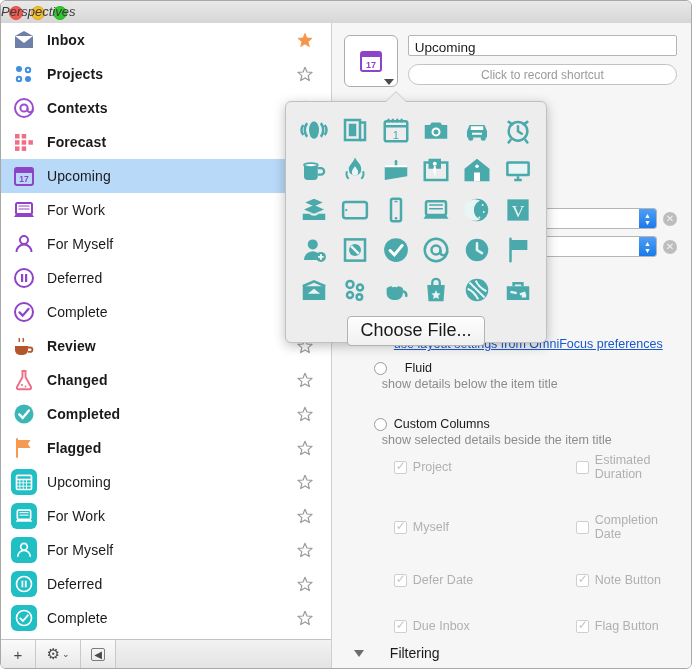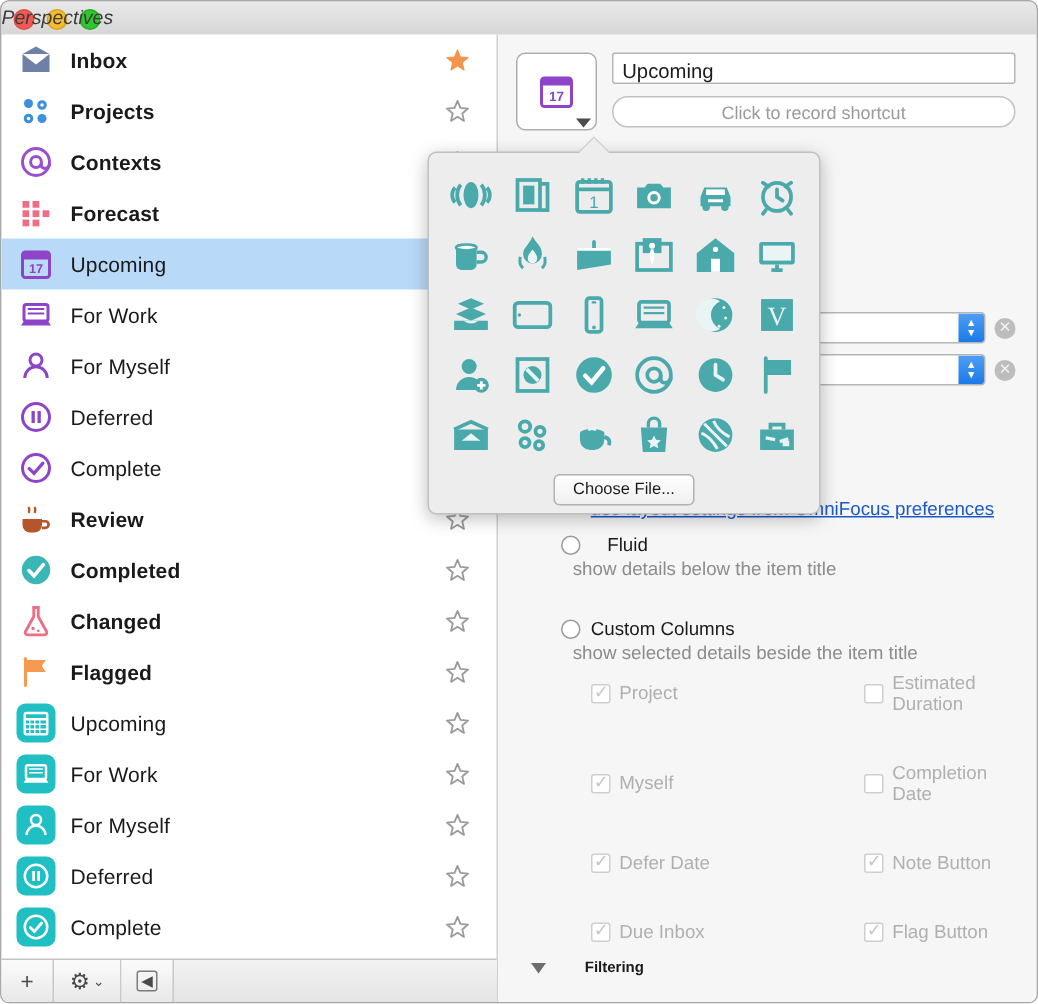--- a/index.html
+++ b/index.html
@@ -159,21 +159,21 @@
   .sect-head {
     display: flex; align-items: center; gap: 6px;
     margin-top: 6px; margin-bottom: 4px;
   }
   .tri {
     width: 0; height: 0;
     border-left: 5px solid transparent;
     border-right: 5px solid transparent;
     border-top: 7px solid #6d6d6d;
   }
-  .sect-title { font-size: 10px; font-weight: bold; color: #1a1a1a; padding-left: 20px; }
+  .sect-title { font-size: 14px; font-weight: normal; color: #1a1a1a; padding-left: 20px; }
   .hint {
     font-size: 12.5px; color: #8c8c8c; line-height: 15px;
     margin-left: 24px;
   }
   .bold-sub { font-size: 12.5px; font-weight: bold; color: #1a1a1a; margin-left: 24px; }
   .combo-row {
     display: flex; align-items: center; gap: 6px;
     margin: 4px 0 0 24px;
   }
   .combo {
@@ -286,21 +286,21 @@
     height: 36px;
     display: flex; align-items: center; justify-content: center;
   }
   .grid-cell svg { display: block; }
   .choose-wrap { text-align: center; margin-top: 8px; }
   .choose-btn {
     display: inline-block;
     background: linear-gradient(to bottom, #fefefe 0%, #f0f0f0 100%);
     border: 1px solid #b2b2b2;
     border-radius: 4px;
-    font-size: 11px;
+    font-size: 18px;
     color: #1a1a1a;
     padding: 3px 12px 4px 12px;
   }
 </style>
 </head>
 <body>
 
 <div class="window">
 
   <div class="titlebar">
@@ -464,40 +464,40 @@
             <div class="row-label">Review</div>
             <div class="star">
               <svg width="18" height="18" viewBox="0 0 24 24">
                 <polygon points="12,3 14.6,9.3 21.4,9.8 16.2,14.2 17.8,20.8 12,17.2 6.2,20.8 7.8,14.2 2.6,9.8 9.4,9.3" fill="none" stroke="#9a9a9a" stroke-width="1.6" stroke-linejoin="round"></polygon>
               </svg>
             </div>
           </div>
           <div class="row bold">
             <div class="row-icon">
               <svg width="24" height="24" viewBox="0 0 24 24">
-                <circle cx="12" cy="12" r="9.5" fill="#3bb6b6"></circle>
-                <path d="M7.3 12.4 L10.7 15.9 L16.9 8.4" fill="none" stroke="#fff" stroke-width="2.4" stroke-linecap="round"></path>
-              </svg>
-            </div>
-            <div class="row-label">Completed</div>
-            <div class="star">
-              <svg width="18" height="18" viewBox="0 0 24 24">
-                <polygon points="12,3 14.6,9.3 21.4,9.8 16.2,14.2 17.8,20.8 12,17.2 6.2,20.8 7.8,14.2 2.6,9.8 9.4,9.3" fill="none" stroke="#9a9a9a" stroke-width="1.6" stroke-linejoin="round"></polygon>
-              </svg>
-            </div>
-          </div>
-          <div class="row bold">
-            <div class="row-icon">
-              <svg width="24" height="24" viewBox="0 0 24 24">
                 <path d="M9.5 3 h5 M10.5 3 V9 L5 19 a1.5 1.5 0 0 0 1.3 2.2 h11.4 A1.5 1.5 0 0 0 19 19 L13.5 9 V3" fill="none" stroke="#ef6d85" stroke-width="1.9" stroke-linejoin="round"></path>
                 <circle cx="10" cy="17" r="1.1" fill="#ef6d85"></circle>
                 <circle cx="13.5" cy="18.5" r="0.9" fill="#ef6d85"></circle>
               </svg>
             </div>
             <div class="row-label">Changed</div>
+            <div class="star">
+              <svg width="18" height="18" viewBox="0 0 24 24">
+                <polygon points="12,3 14.6,9.3 21.4,9.8 16.2,14.2 17.8,20.8 12,17.2 6.2,20.8 7.8,14.2 2.6,9.8 9.4,9.3" fill="none" stroke="#9a9a9a" stroke-width="1.6" stroke-linejoin="round"></polygon>
+              </svg>
+            </div>
+          </div>
+          <div class="row bold">
+            <div class="row-icon">
+              <svg width="24" height="24" viewBox="0 0 24 24">
+                <circle cx="12" cy="12" r="9.5" fill="#3bb6b6"></circle>
+                <path d="M7.3 12.4 L10.7 15.9 L16.9 8.4" fill="none" stroke="#fff" stroke-width="2.4" stroke-linecap="round"></path>
+              </svg>
+            </div>
+            <div class="row-label">Completed</div>
             <div class="star">
               <svg width="18" height="18" viewBox="0 0 24 24">
                 <polygon points="12,3 14.6,9.3 21.4,9.8 16.2,14.2 17.8,20.8 12,17.2 6.2,20.8 7.8,14.2 2.6,9.8 9.4,9.3" fill="none" stroke="#9a9a9a" stroke-width="1.6" stroke-linejoin="round"></polygon>
               </svg>
             </div>
           </div>
           <div class="row bold">
             <div class="row-icon">
               <svg width="24" height="24" viewBox="0 0 24 24">
                 <path d="M5 3 V21" stroke="#f79a51" stroke-width="2" stroke-linecap="round"></path>

